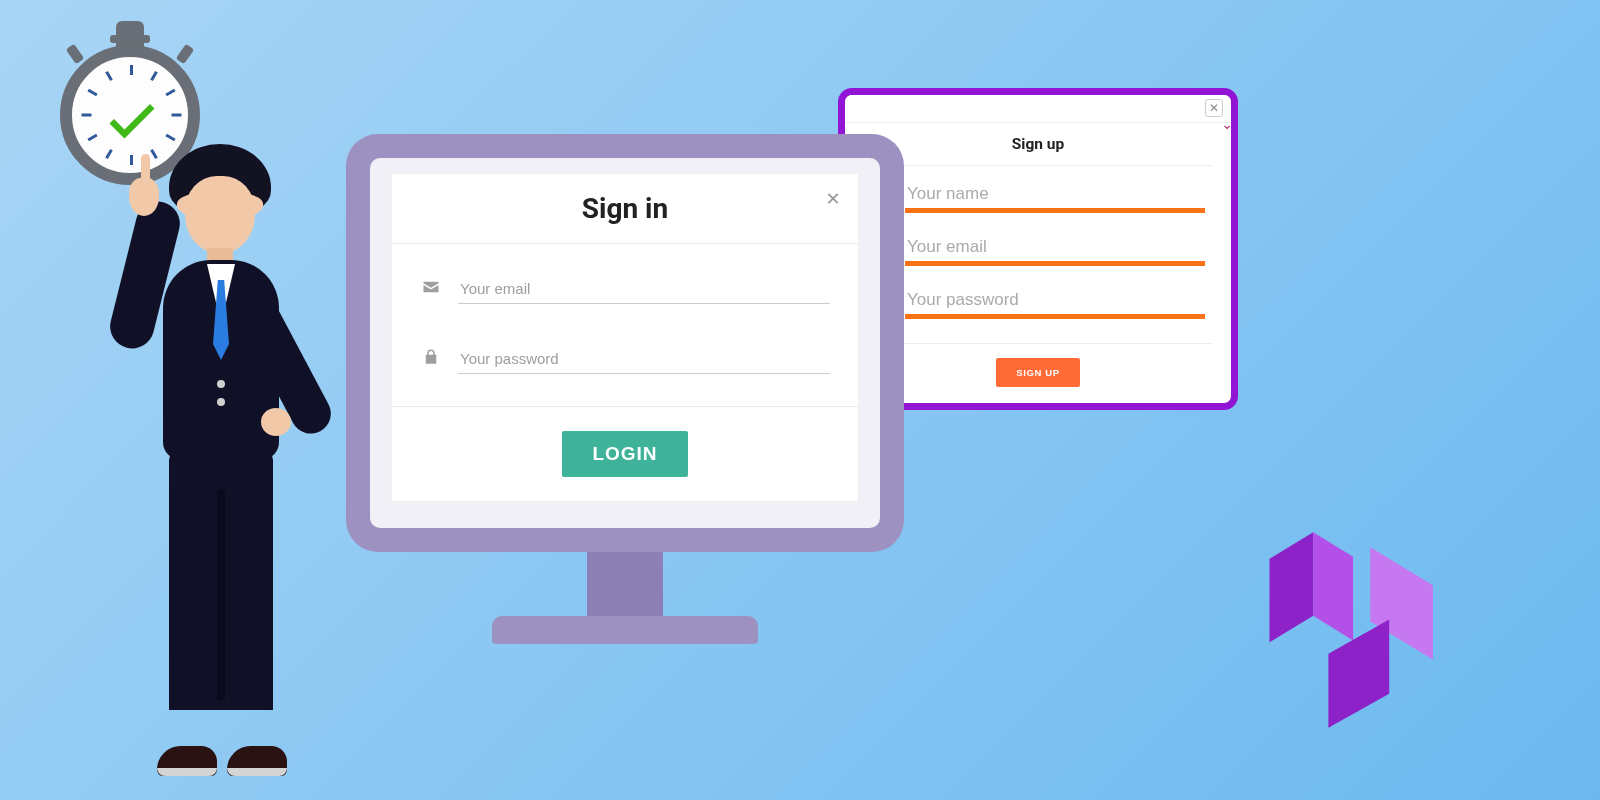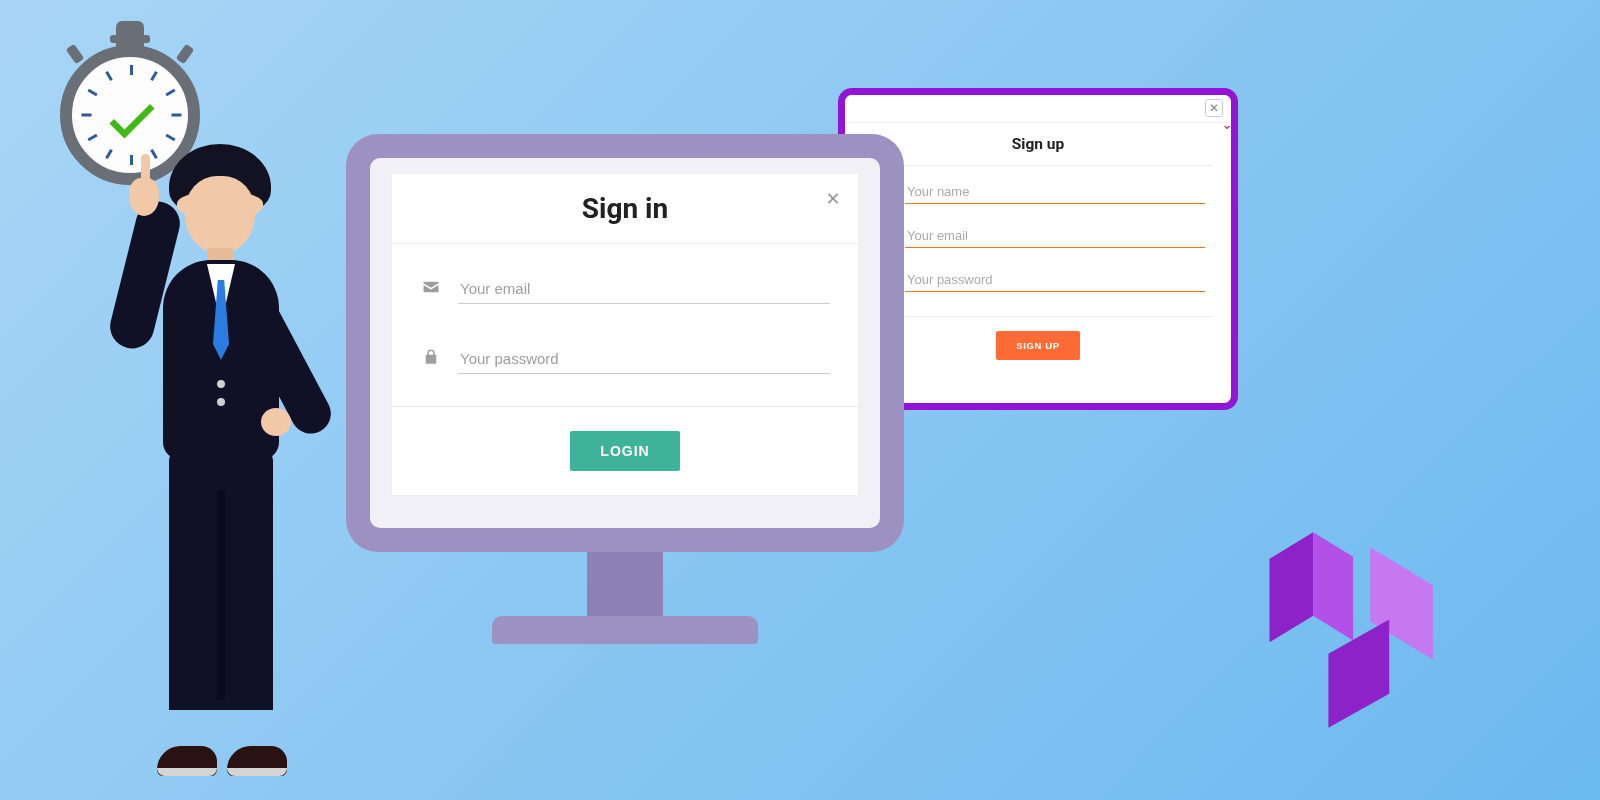--- a/index.html
+++ b/index.html
@@ -321,21 +321,21 @@
     .signin-footer {
       padding: 24px;
       text-align: center;
       background:#fff;
     }
     .login-btn {
       background: #3fb39a;
       color: #fff;
       border: none;
       padding: 12px 30px;
-      font-size: 14px;
+      font-size: 19px;
       font-weight: 600;
       letter-spacing: 1px;
       border-radius: 2px;
       cursor: pointer;
     }
 
     
     .signup-window {
       position: absolute;
       left: 838px;
@@ -383,23 +383,23 @@
     .sfield {
       display: flex;
       align-items: center;
       gap: 12px;
       margin-bottom: 20px;
     }
     .sfield .field-icon svg{ width:15px; height:14px; }
     .sfield input {
       flex: 1;
       border: none;
-      border-bottom: 1px solid #f97316;
+      border-bottom: 5px solid #f97316;
       padding: 4px 2px;
-      font-size: 13px;
+      font-size: 17px;
       outline: none;
       color:#333;
       background:transparent;
     }
     .sfield input::placeholder{ color:#aaa; }
     .signup-footer { text-align: center; padding: 14px 0; }
     .signup-btn {
       background: #ff6b35;
       color: #fff;
       border: none;

